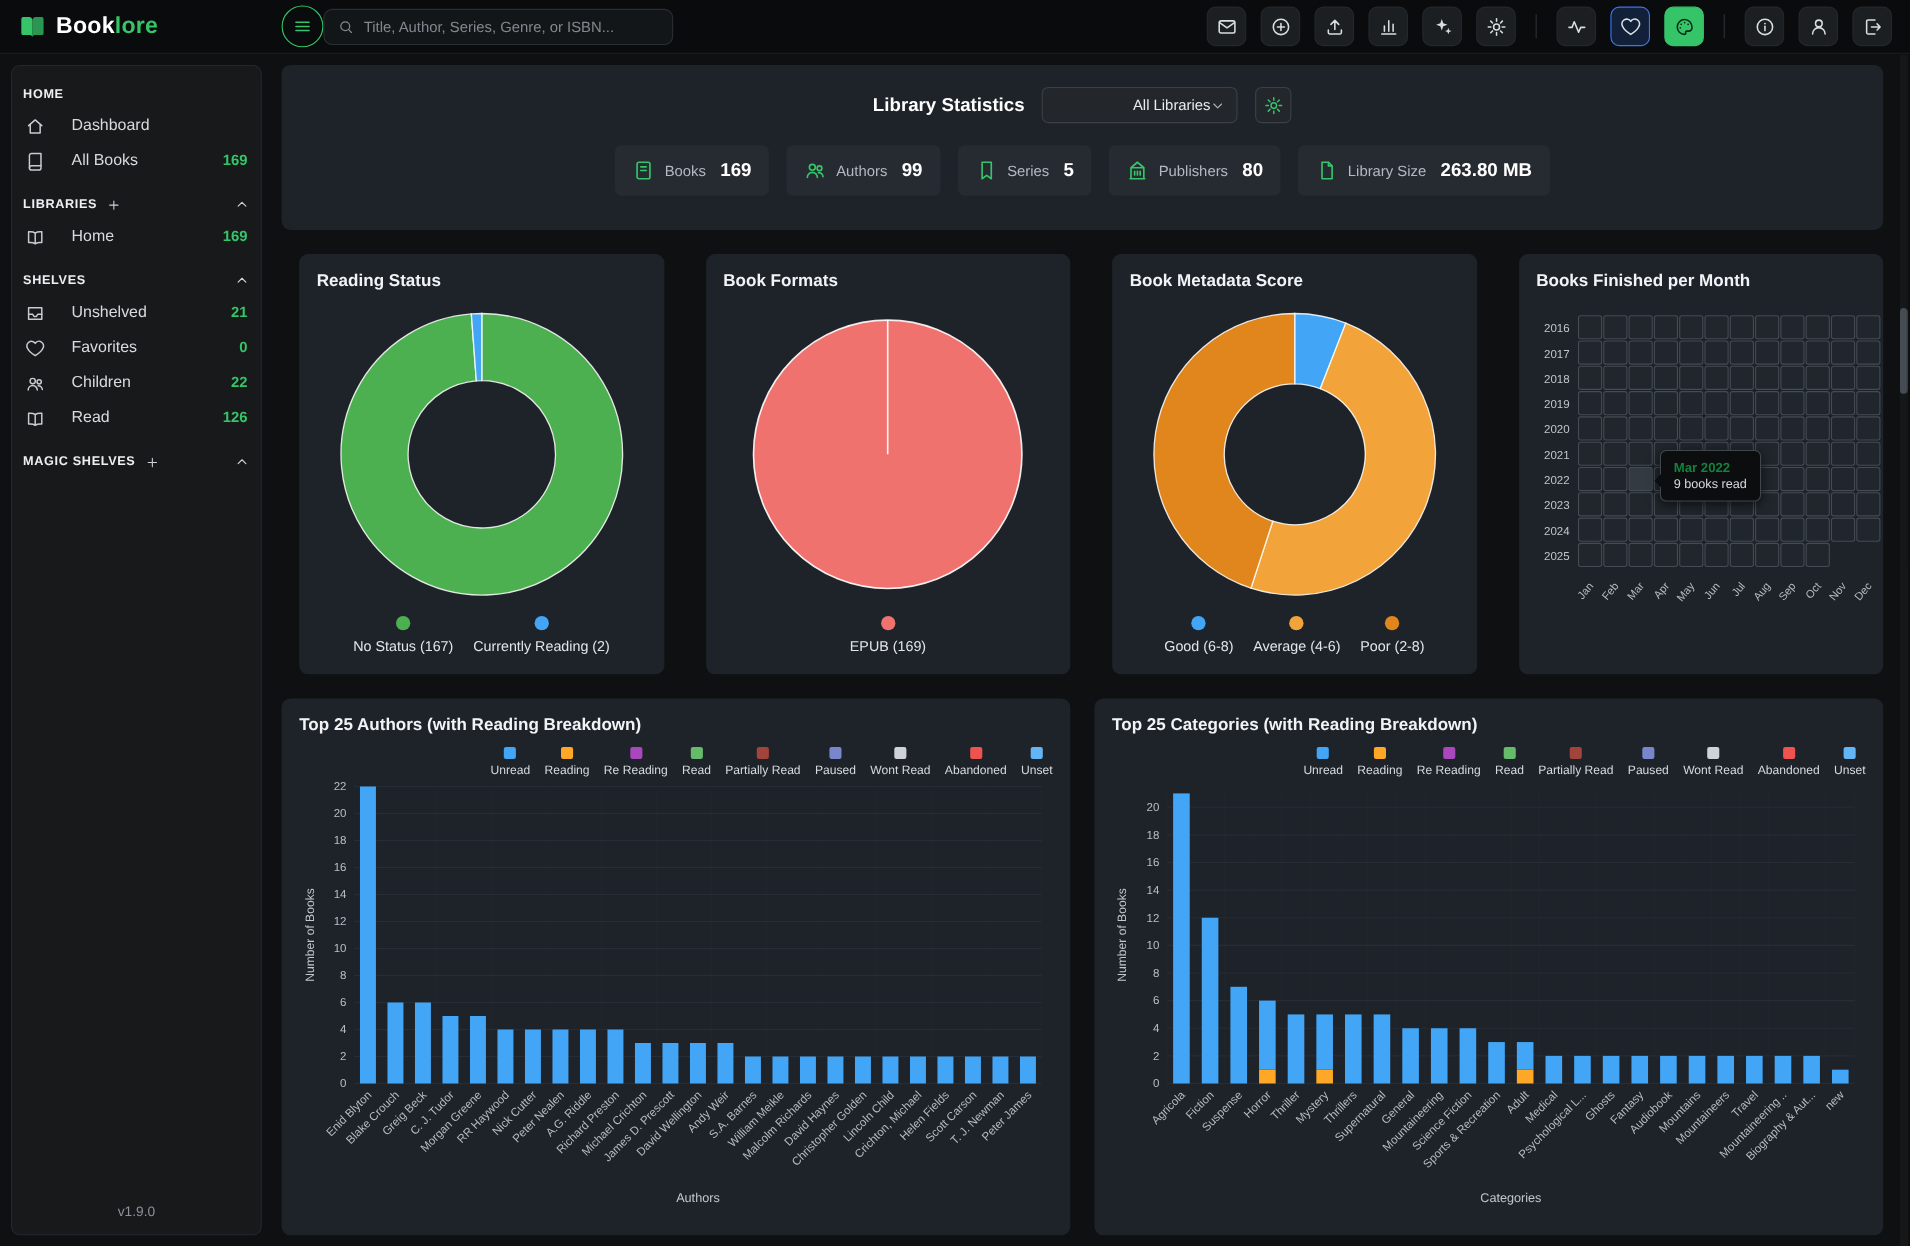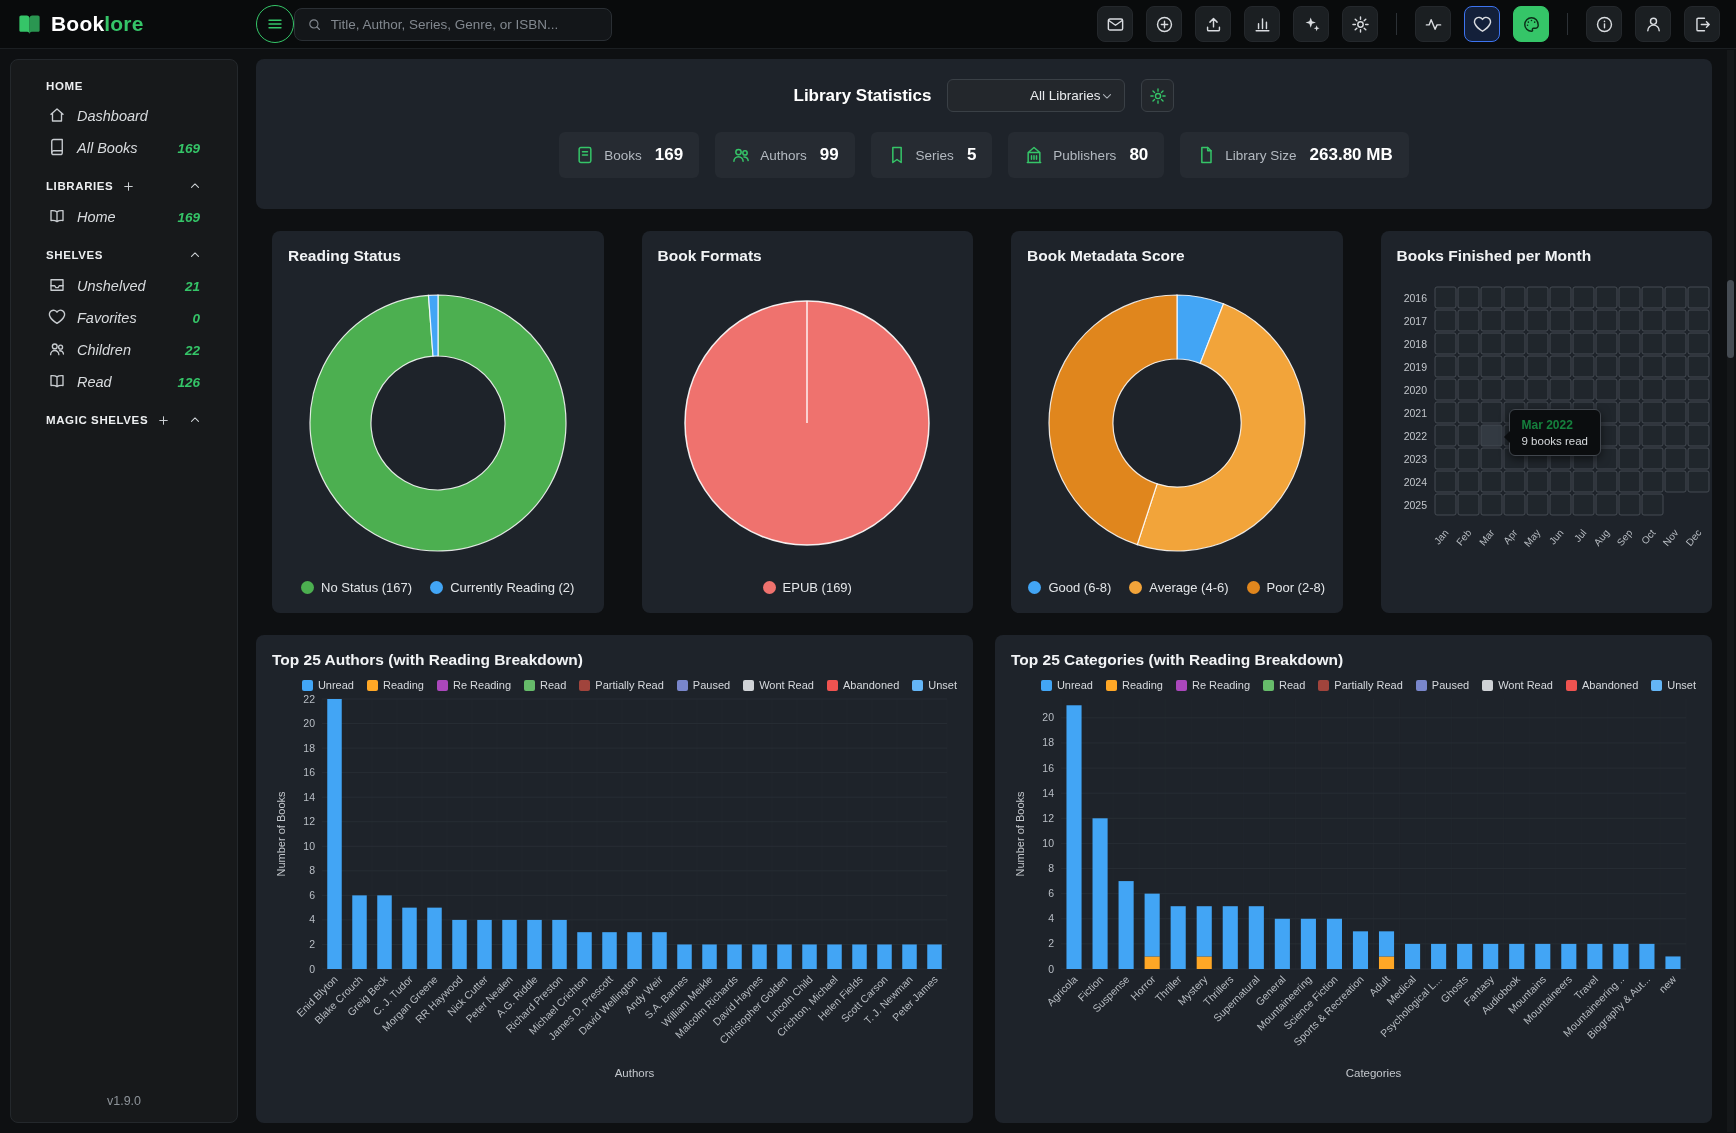--- a/index.html
+++ b/index.html
@@ -23,28 +23,28 @@
   .icon-btn { width:36px; height:36px; border-radius:8px; background:#1b1f22; border:1px solid #24282c; color:#d9dce0; display:flex; align-items:center; justify-content:center; cursor:pointer; }
   .icon-btn svg { width:19px; height:19px; }
   .icon-btn.fav { border-color:#3d74f0; background:#13203a; }
   .icon-btn.theme { background:#35c568; border-color:#35c568; color:#0b2c17; }
   .nav-sep { width:1px; height:22px; background:#2c3136; margin:0 5px; }
 
   
   .layout { display:flex; gap:18px; height:1084px; padding:10px 24px 10px 10px; }
 
   
-  .sidebar { width:228px; flex:none; background:#17191b; border:1px solid #24282c; border-radius:8px; padding:12px 29px 10px; display:flex; flex-direction:column; }
+  .sidebar { width:228px; flex:none; background:#17191b; border:1px solid #24282c; border-radius:8px; padding:12px 4px 10px; display:flex; flex-direction:column; }
   .side-label { display:flex; align-items:center; gap:9px; color:#edeff1; font-size:11.5px; font-weight:700; letter-spacing:.6px; margin:16px 6px 7px; }
   .side-label:first-child { margin-top:8px; }
   .side-plus { color:#cfd3d7; display:flex; }
   .side-plus svg { width:13px; height:13px; }
   .side-chevron { margin-left:auto; color:#cfd3d7; display:flex; }
   .side-chevron svg { width:14px; height:14px; }
-  .side-item { display:flex; align-items:flex-end; gap:11px; padding:7px 8px; border-radius:6px; color:#d8dbde; font-size:14.5px; cursor:pointer;font-style:italic; }
+  .side-item { display:flex; align-items:flex-start; gap:24px; padding:7px 8px; border-radius:6px; color:#d8dbde; font-size:14.5px; cursor:pointer; }
   .side-item .si { display:flex; color:#c8ccd0; }
   .side-item svg { width:18px; height:18px; }
   .side-count { margin-left:auto; color:#35c568; font-weight:700; font-size:13.5px; }
   .version { margin-top:auto; text-align:center; color:#8d9399; font-size:12.5px; padding:8px 0 4px; }
 
   
   .main { flex:1; min-width:0; display:flex; flex-direction:column; gap:22px; }
   .card { background:#1e232a; border-radius:8px; padding:16px; }
   .card-title { font-size:15.5px; font-weight:700; color:#f1f3f5; }
 
@@ -60,21 +60,21 @@
   .stat-chip { display:flex; align-items:center; gap:9px; background:#262b32; border-radius:6px; padding:0 16px; height:46px; }
   .stat-chip svg { width:20px; height:20px; color:#35c568; flex:none; }
   .stat-label { font-size:13.5px; color:#b3b9c0; }
   .stat-value { font-size:17px; font-weight:700; color:#ffffff; margin-left:4px; white-space:nowrap; }
 
   
   .charts-row { display:flex; gap:22px; height:382px; }
   .chart-card { flex:1; display:flex; flex-direction:column; min-width:0;margin-left:16px; }
   .pie-wrap { flex:1; display:flex; align-items:center; justify-content:center; }
   .pie-legend { display:flex; justify-content:center; gap:18px; font-size:13px; color:#e2e5e8; padding-bottom:2px; flex-wrap:wrap; }
-  .lg-item { display:flex; align-items:center; gap:7px; cursor:pointer; white-space:nowrap; }
+  .lg-item { display:flex; align-items:center; gap:7px; cursor:pointer; white-space:nowrap;flex-direction:column; }
   .lg-dot { width:13px; height:13px; border-radius:50%; display:inline-block; flex:none; }
   .lg-sq { width:11px; height:11px; border-radius:2px; display:inline-block; flex:none; }
 
   
   .hm-wrap { position:relative; margin-top:10px; }
   .hm-tooltip { position:absolute; left:112px; top:134px; background:#0b0d0f; border:1px solid #41464d; border-radius:6px; padding:8px 12px; box-shadow:0 3px 10px rgba(0,0,0,.55); z-index:5; }
   .hm-tooltip::before { content:""; position:absolute; left:-6px; top:21px; border-top:6px solid transparent; border-bottom:6px solid transparent; border-right:6px solid #0b0d0f; }
   .hm-tt-title { font-size:12px; font-weight:700; color:#15803d; white-space:nowrap; }
   .hm-tt-text { font-size:11.5px; color:#d7dadd; margin-top:3px; white-space:nowrap; }
 

